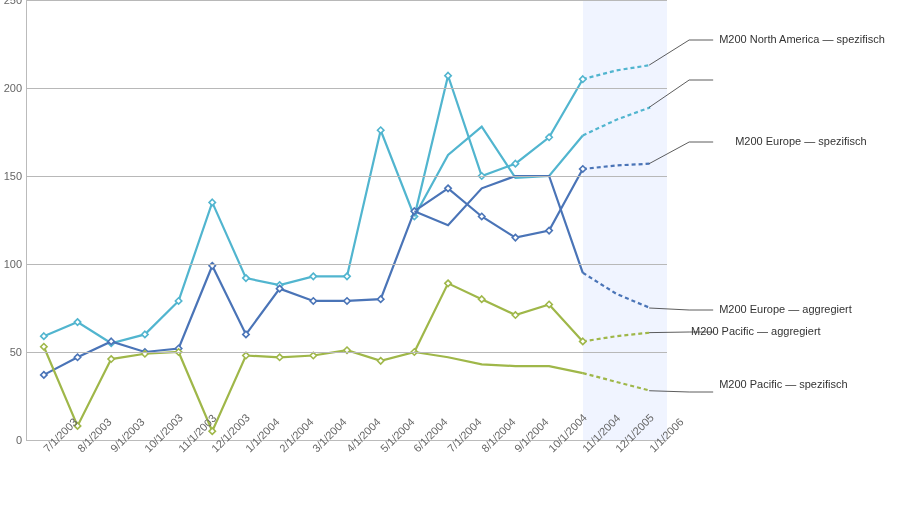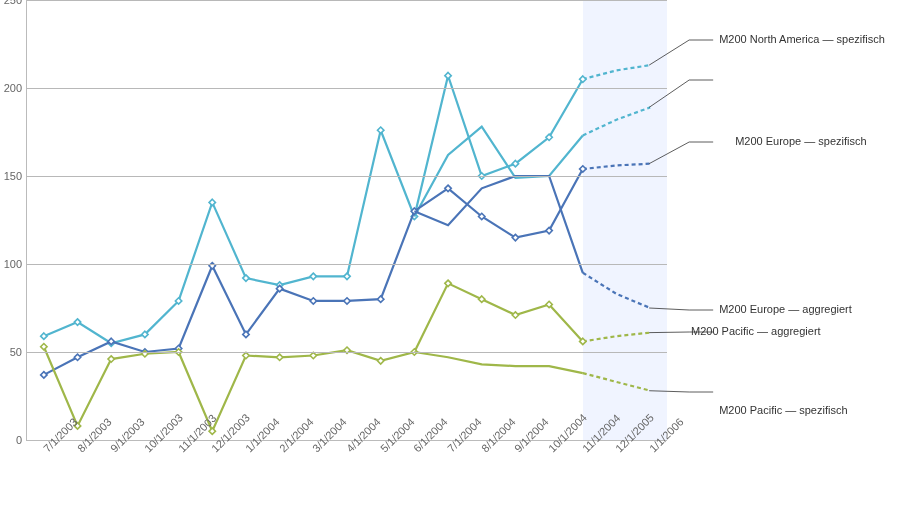--- a/index.html
+++ b/index.html
@@ -128,14 +128,14 @@
       <line x1="689.1578947368421" y1="310" x2="713.1578947368421" y2="310" class="leader"></line>
       <line x1="649.1578947368421" y1="332.64" x2="689.1578947368421" y2="332" class="leader"></line>
       <line x1="689.1578947368421" y1="332" x2="713.1578947368421" y2="332" class="leader"></line>
       <line x1="649.1578947368421" y1="390.72" x2="689.1578947368421" y2="392" class="leader"></line>
       <line x1="689.1578947368421" y1="392" x2="713.1578947368421" y2="392" class="leader"></line>
     </svg>
     <div class="lbl" style="left: 719.158px; top: 33px;">M200 North America — spezifisch</div>
     <div class="lbl" style="left: 719.158px; top: 135px; margin-left: 16px;">M200 Europe — spezifisch</div>
     <div class="lbl" style="left: 719.158px; top: 303px;">M200 Europe — aggregiert</div>
     <div class="lbl" style="left: 691px; top: 325px;">M200 Pacific — aggregiert</div>
-    <div class="lbl" style="left: 719.158px; top: 404px;">M200 Pacific — spezifisch</div>
+    <div class="lbl" style="left: 719.158px; top: 378px;">M200 Pacific — spezifisch</div>
   </div>
 
 </body></html>

